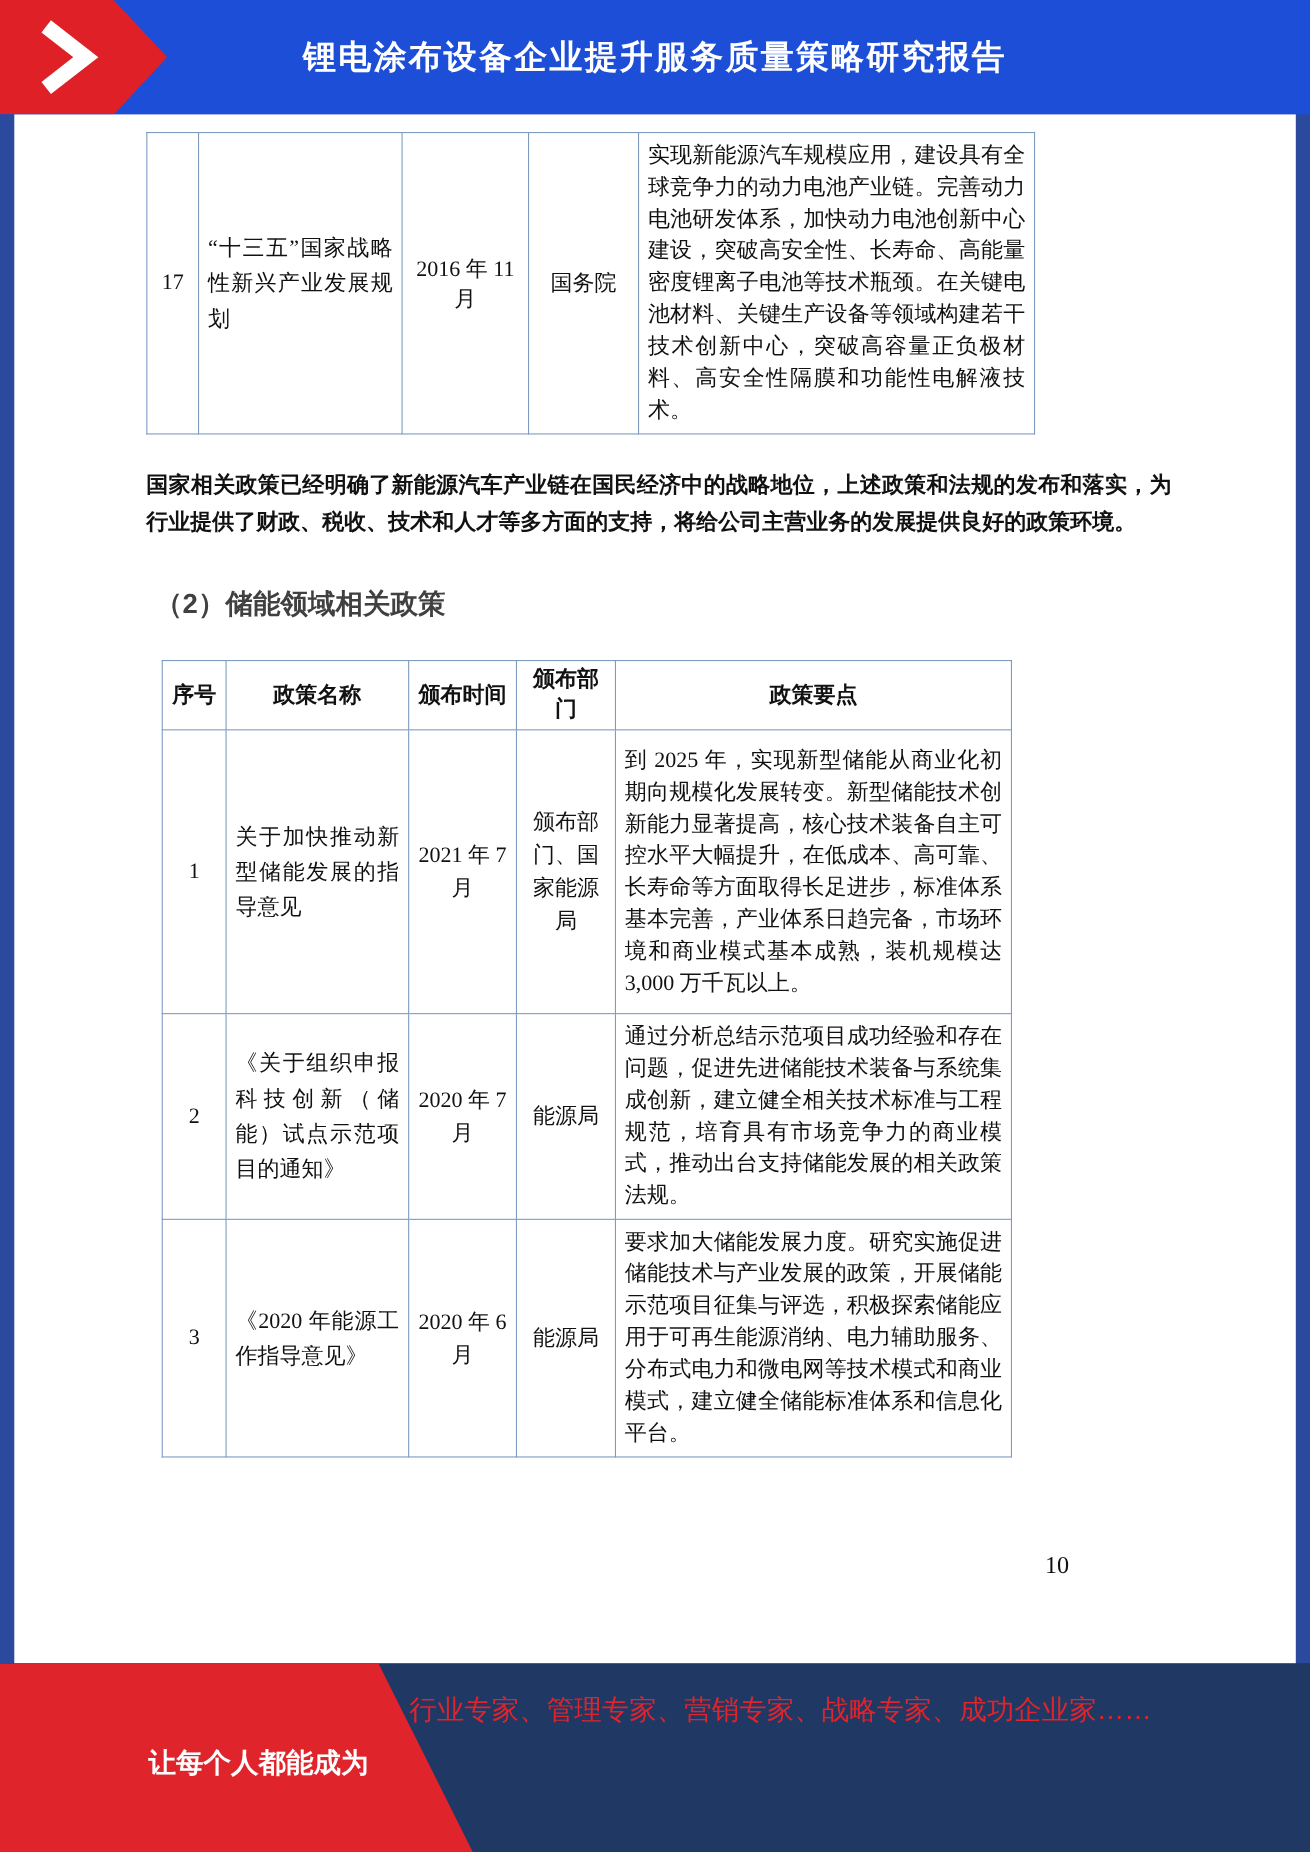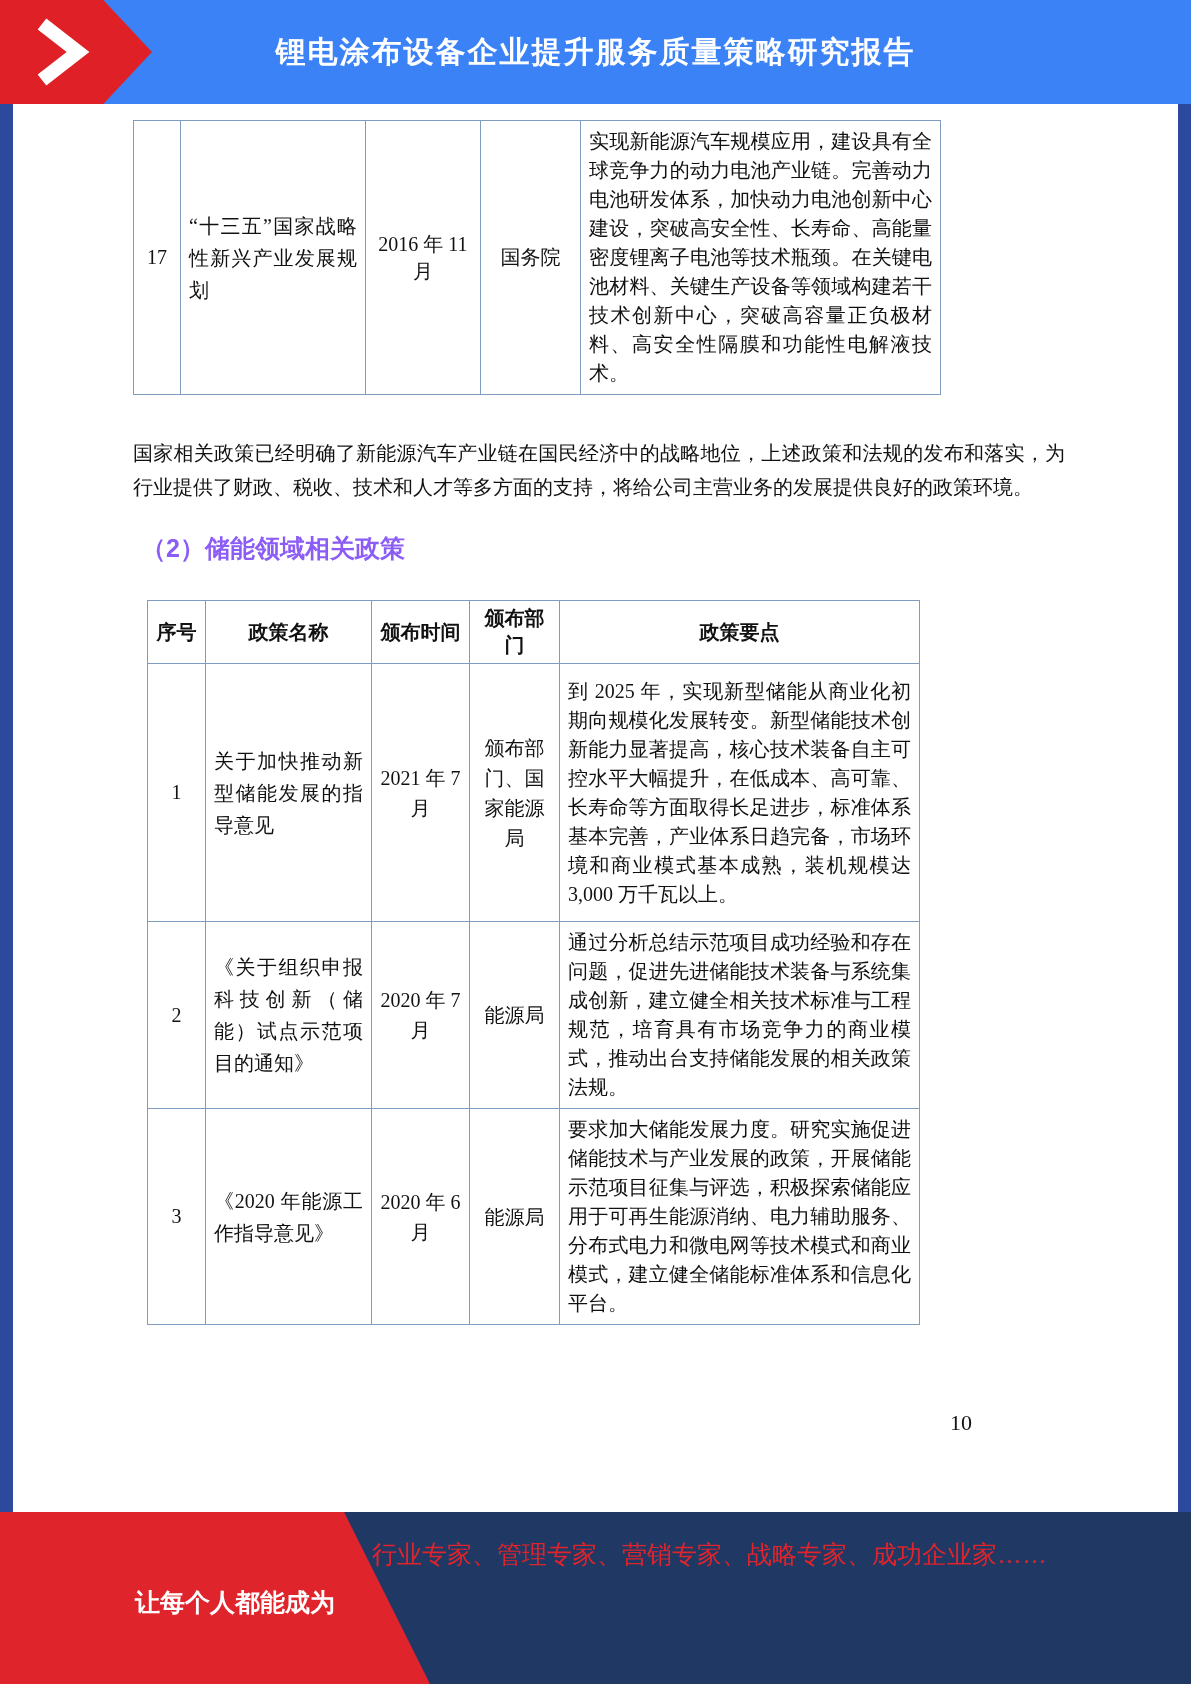--- a/index.html
+++ b/index.html
@@ -14,21 +14,21 @@
   }
 
   
   .side-strip { position:absolute; top:0; bottom:0; width:13px; background:#2b4a9e; z-index:1; }
   .side-strip.left { left:0; }
   .side-strip.right { right:0; }
 
   
   .page-header {
     position:absolute; top:0; left:0; width:100%; height:104px;
-    background:#3b82f6; z-index:3;
+    background:#1d4ed8; z-index:3;
     display:flex; align-items:center; justify-content:center;
   }
   .header-title {
     color:#ffffff; font-family:"Liberation Sans","DejaVu Sans",sans-serif;
     font-size:30px; font-weight:bold; letter-spacing:2px; white-space:nowrap;
   }
   .header-flag {
     position:absolute; left:0; top:0; width:152px; height:104px;
     background:#df2127;
     clip-path:polygon(0 0, 68% 0, 100% 50%, 68% 100%, 0 100%);
@@ -56,29 +56,29 @@
     height:62px; text-align:center; font-weight:bold;
     font-size:20px; line-height:27px; padding:4px 8px;
   }
   .table2 tr.r1 td { height:258px; }
   .table2 tr.r2 td { height:182px; }
   .table2 tr.r3 td { height:208px; }
   .table2 .c-date, .table2 .c-dept { line-height:30px; }
 
   
   .body-paragraph {
-    position:absolute; left:133px; top:436px; width:932px;
-    font-size:20px; line-height:34px; text-align:justify; z-index:2;
+    position:absolute; left:133px; top:424px; width:932px;
+    font-size:20px; line-height:34px; text-align:justify; z-index:2;font-weight:bold;
   }
 
   
   .section-heading {
     position:absolute; left:141px; top:532px;
     font-family:"Liberation Sans","DejaVu Sans",sans-serif;
-    font-size:25px; font-weight:bold; color:#8b5cf6; z-index:2;
+    font-size:25px; font-weight:bold; color:#404040; z-index:2;
   }
 
   
   .page-number { position:absolute; left:950px; top:1410px; font-size:22px; z-index:2; }
 
   
   .page-footer {
     position:absolute; left:0; bottom:0; width:100%; height:172px;
     background:#1f3864; z-index:3;
   }

